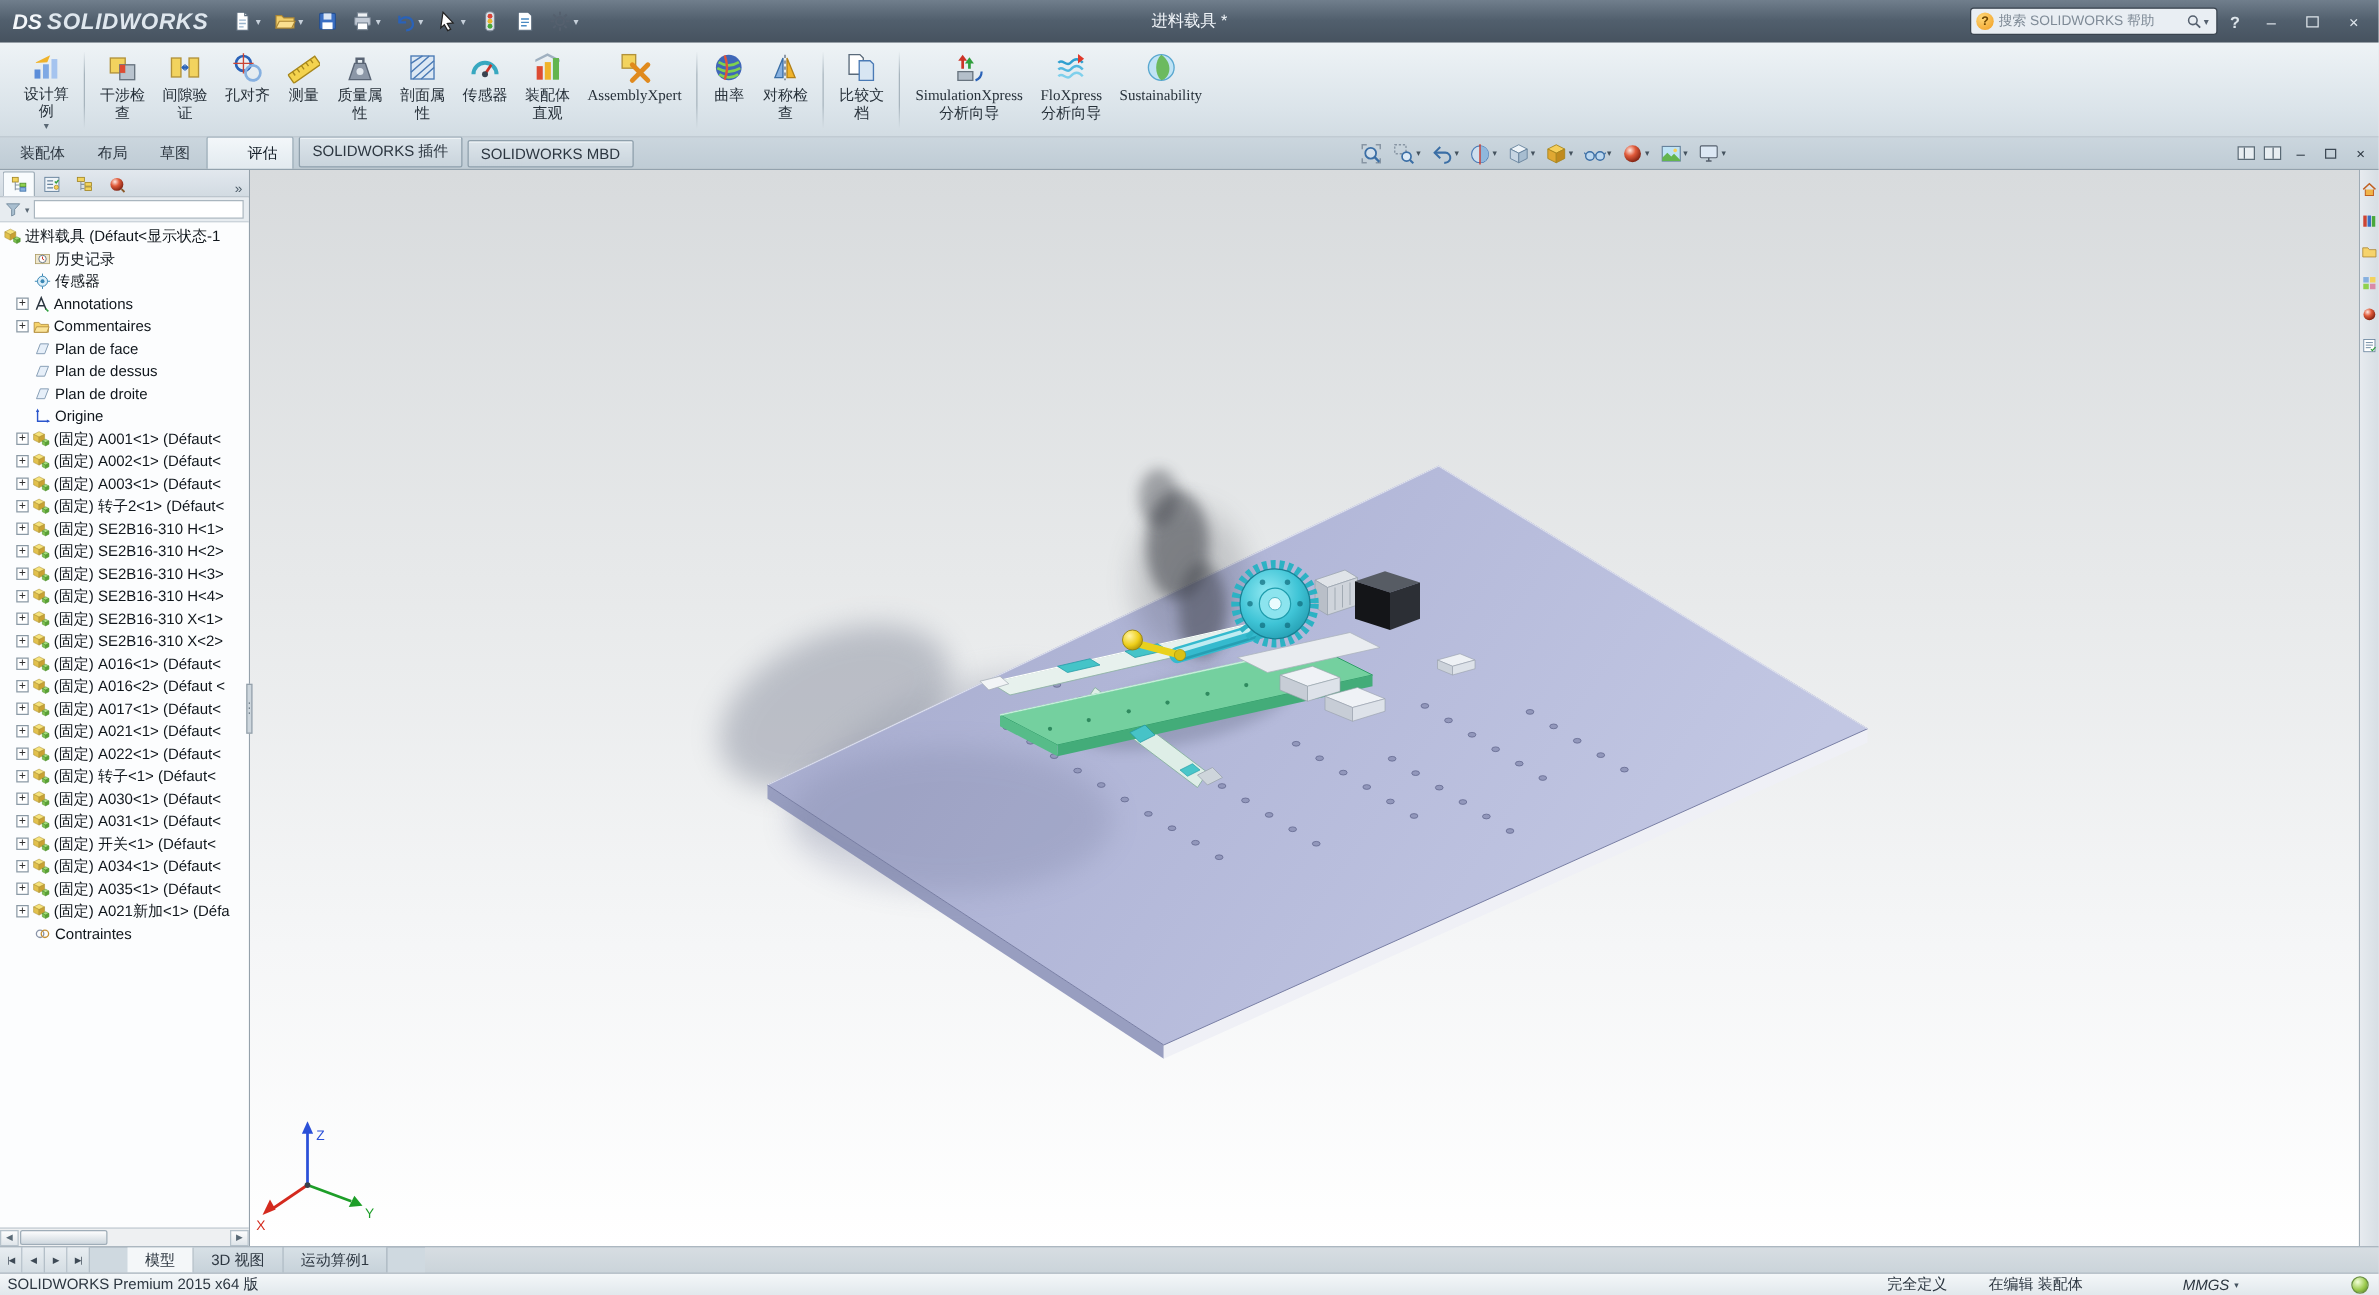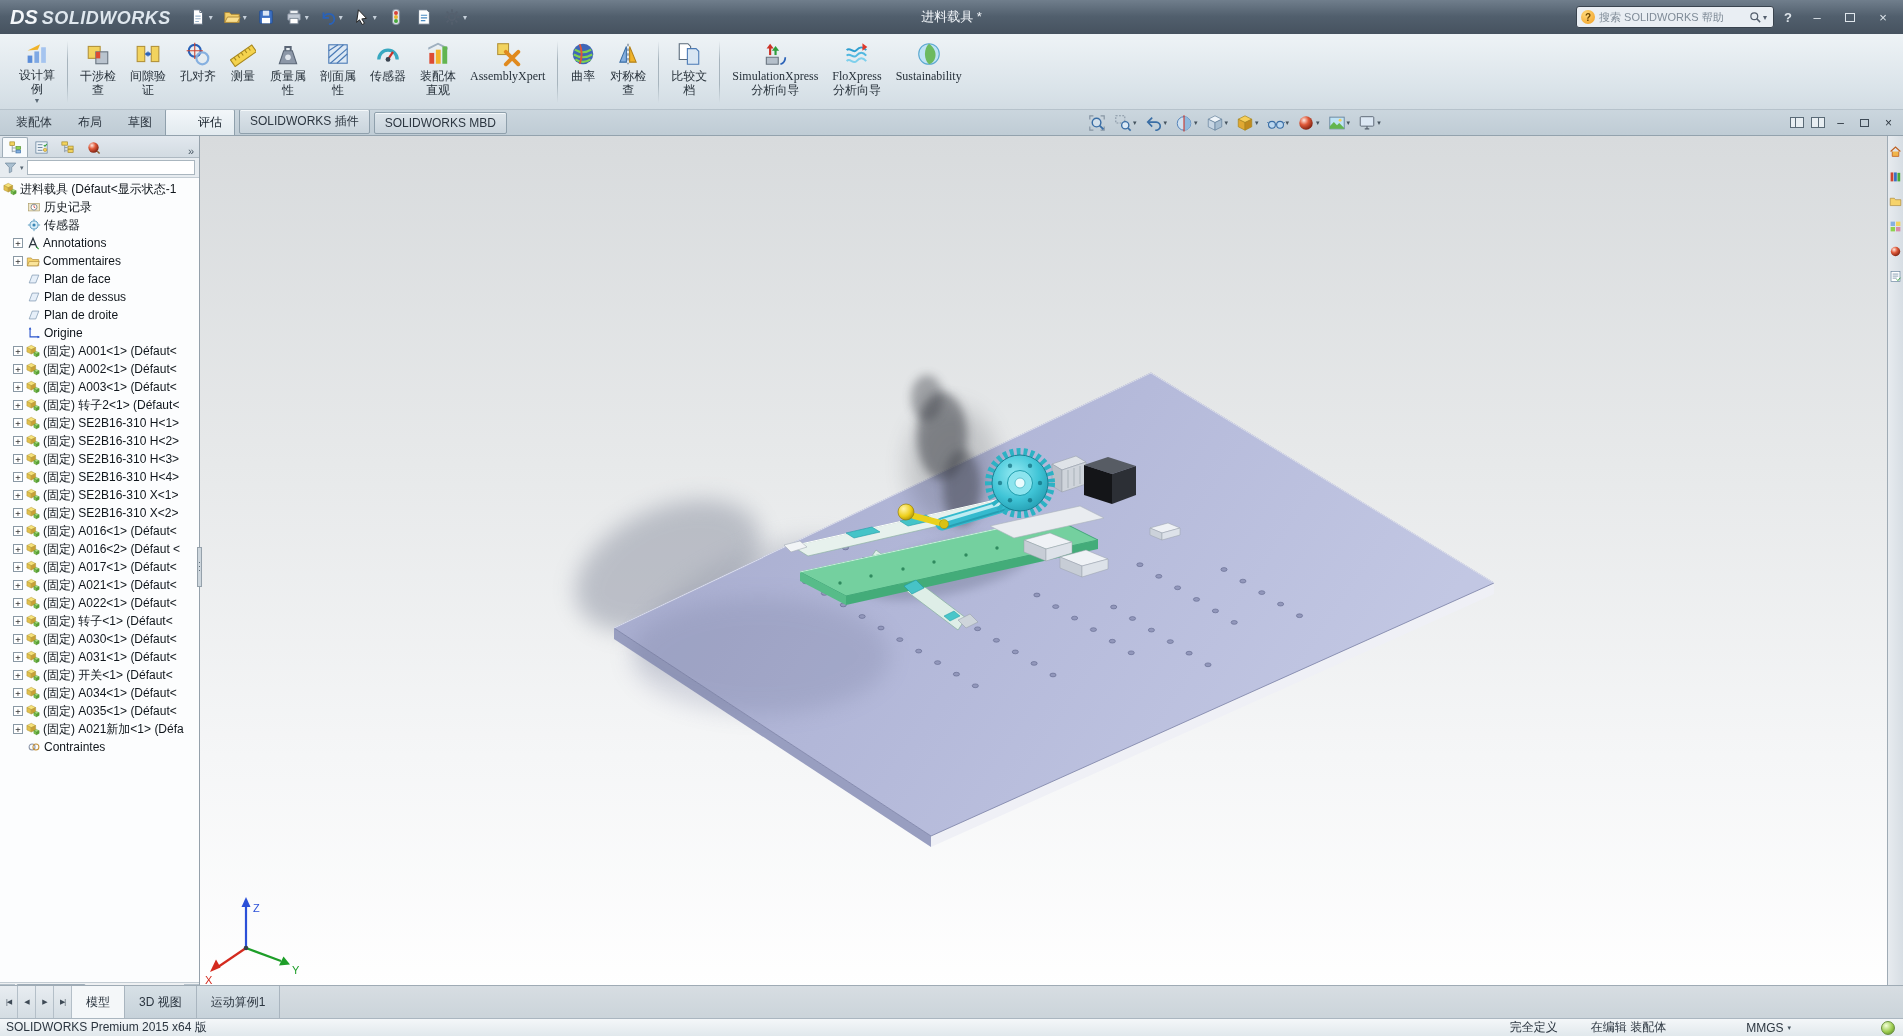--- a/index.html
+++ b/index.html
@@ -2,21 +2,21 @@
 <html><head>
 <meta charset="utf-8">
 <style>
 *{margin:0;padding:0;box-sizing:border-box;}
 html,body{width:1903px;height:1036px;overflow:hidden;}
 body{position:relative;font-family:"Liberation Sans","DejaVu Sans",sans-serif;font-size:12px;color:#1a1f24;background:#e4e7ea;}
 
 
 .titlebar{position:absolute;top:0;left:0;right:0;height:34px;background:linear-gradient(#707e8c,#515f6d 48%,#46525f);display:flex;align-items:center;z-index:50;}
 .logo{display:flex;align-items:baseline;margin:0 14px 0 10px;white-space:nowrap;}
-.logo .ds{font-style:italic;font-weight:bold;font-size:20px;color:#f4f7fa;margin-right:4px;}
+.logo .ds{font-style:italic;font-weight:bold;font-size:17px;color:#f4f7fa;margin-right:4px;}
 .logo .sw{font-size:18px;font-weight:bold;letter-spacing:.5px;color:#dfe7ee;font-style:italic;}
 .qat{display:flex;align-items:center;gap:2px;}
 .qabtn{display:flex;align-items:center;padding:3px 4px;border-radius:3px;}
 .qaico{width:18px;height:18px;display:block;}
 .qacaret{color:#c6d0da;font-size:8px;margin-left:2px;}
 .doc-title{position:absolute;left:50%;transform:translateX(-50%);top:0;height:34px;display:flex;align-items:center;color:#f2f6fa;font-size:13px;white-space:nowrap;}
 .tb-right{position:absolute;right:0;top:0;height:34px;display:flex;align-items:center;gap:3px;padding-right:5px;}
 .searchbox{display:flex;align-items:center;width:198px;height:22px;background:#e9eef3;border:1px solid #39434e;border-radius:3px;padding:0 4px;}
 .q-badge{width:14px;height:14px;border-radius:50%;background:radial-gradient(circle at 35% 30%,#ffd878,#f09c1f);color:#6e4600;font-size:10px;font-weight:bold;display:flex;align-items:center;justify-content:center;margin-right:4px;flex:none;}
 .searchbox input{flex:1;min-width:0;border:none;background:transparent;font-size:11px;color:#333;outline:none;font-family:inherit;}
@@ -77,30 +77,30 @@
 .scrthumb{position:absolute;left:16px;width:70px;top:1px;bottom:1px;background:linear-gradient(#fdfdfd,#cfd8df);border:1px solid #9fadb8;border-radius:2px;}
 .splitgrip{position:absolute;right:-3px;top:50%;margin-top:-20px;width:5px;height:40px;background:#cdd6dd;border:1px solid #95a1ab;display:flex;flex-direction:column;justify-content:center;align-items:center;gap:3px;z-index:5;}
 .splitgrip i{width:1px;height:1px;background:#5a6a76;display:block;}
 .viewport{flex:1;position:relative;background:linear-gradient(180deg,#d8dbdd 0%,#e7e9ea 38%,#f5f6f7 72%,#ffffff 100%);overflow:hidden;}
 .scene{position:absolute;inset:0;width:100%;height:100%;}
 .taskpane{width:16px;flex:none;background:linear-gradient(90deg,#e7ebef,#d7dee4);border-left:1px solid #9fabb5;display:flex;flex-direction:column;align-items:center;padding-top:8px;gap:11px;}
 .tpbtn{width:14px;height:14px;display:flex;align-items:center;justify-content:center;}
 .tpico{width:13px;height:13px;display:block;}
 
 
-.bottombar{position:absolute;left:0;right:0;bottom:18px;height:33px;background:#cfd9e0;border-top:1px solid #9fabb5;display:flex;align-items:stretch;}
+.bottombar{position:absolute;left:0;right:0;bottom:18px;height:21px;background:#cfd9e0;border-top:1px solid #9fabb5;display:flex;align-items:stretch;gap:30px;}
 .bnav{width:18px;display:flex;align-items:center;justify-content:center;font-size:7px;color:#3e4a56;border-right:1px solid #b4bfc8;background:linear-gradient(#e8edf1,#d4dde3);letter-spacing:-1px;}
 .btab{padding:0 14px;display:flex;align-items:center;font-size:12px;color:#2c3640;border-right:1px solid #a9b5bf;background:linear-gradient(#d7e0e6,#c7d2da);white-space:nowrap;}
 .btab.active{background:#f4f7f9;}
 .btrack{flex:1;background:linear-gradient(#d7dde2,#cbd4da);}
 .statusbar{position:absolute;left:0;right:0;bottom:0;height:18px;background:linear-gradient(#f4f7f9,#e1e8ec);border-top:1px solid #aab6c0;display:flex;align-items:center;font-size:12px;color:#2c3640;}
 .sb-product{margin-left:6px;white-space:nowrap;}
 .sb-state{margin-left:auto;white-space:nowrap;}
 .sb-edit{margin-left:33px;white-space:nowrap;}
-.sb-units{margin-left:80px;display:flex;align-items:center;gap:4px;white-space:nowrap;}
+.sb-units{margin-left:80px;display:flex;align-items:center;gap:4px;white-space:nowrap;font-style:italic;}
 .sb-units .ucaret{font-size:7px;color:#44525e;}
 .sb-help{width:14px;height:14px;border-radius:50%;margin:0 8px 0 90px;background:radial-gradient(circle at 35% 30%,#f3ffd8,#9ccb4f 55%,#537f22);border:1px solid #69903f;flex:none;}
 </style>
 </head>
 <body>
 
 <svg width="0" height="0" style="position:absolute" aria-hidden="true">
 <defs>
 <radialGradient id="ballGrad" cx="35%" cy="30%" r="75%">
         <stop offset="0" stop-color="#ffe9e2"></stop>

